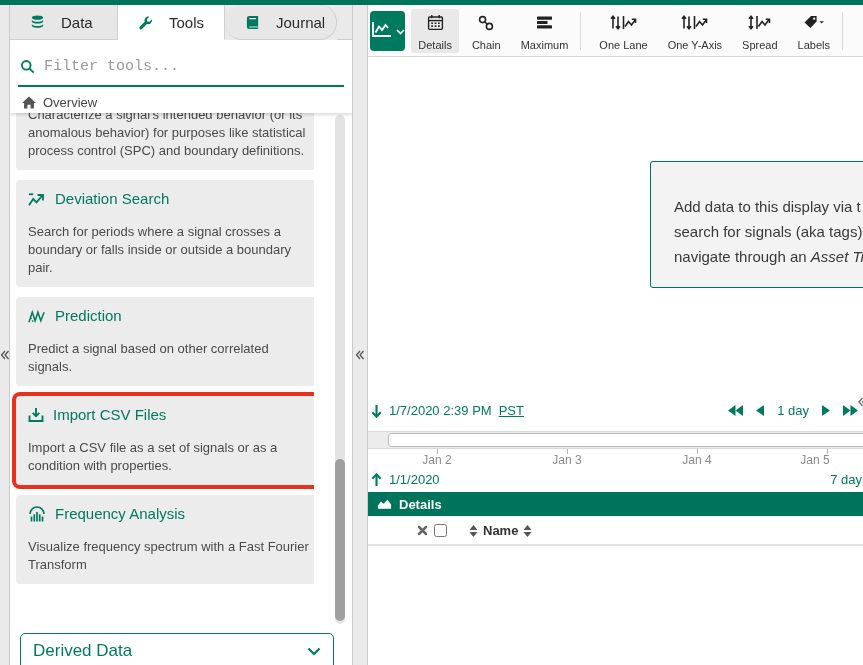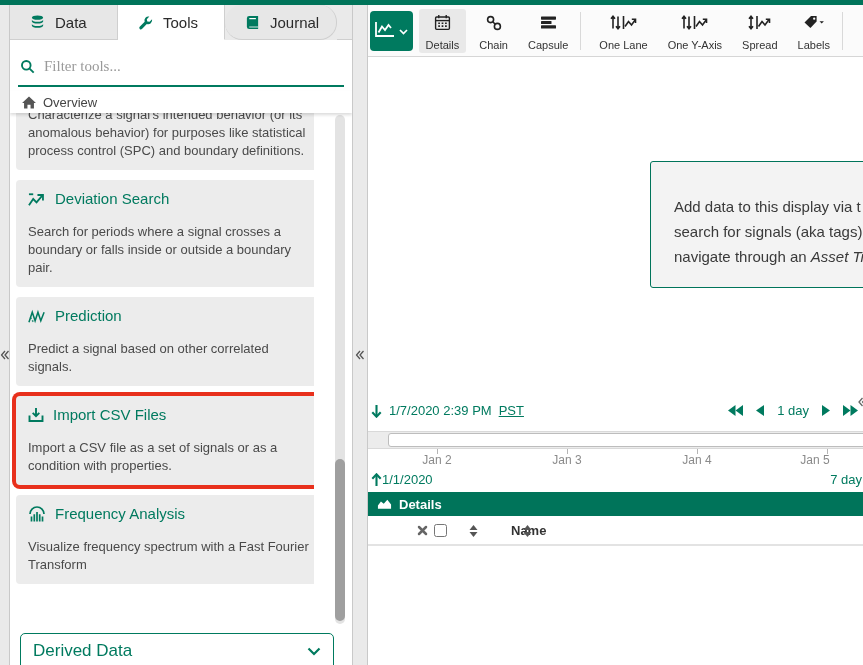--- a/index.html
+++ b/index.html
@@ -18,32 +18,32 @@
   .collapse-strip { position:absolute; top:5px; bottom:0; background:#eaeaea; }
   .collapse-strip.left { left:0; width:10px; border-right:1px solid #c9c9c9; }
   .collapse-strip.mid { left:352px; width:16px; border-left:1px solid #c9c9c9; border-right:1px solid #c9c9c9; }
   .dbl-chev { position:absolute; top:345px; left:50%; transform:translateX(-50%); color:#555; }
   .right-chev { position:absolute; right:1px; top:340px; color:#666; }
 
   
   .left-panel { position:absolute; left:10px; top:5px; width:342px; height:660px; background:#fff; overflow:hidden; }
 
   .tabs { position:absolute; left:0; top:0; width:342px; height:35px; display:flex; background:#eaeaea; }
-  .tab { display:flex; align-items:center; gap:10px; padding-left:20px; font-size:15px; color:#2b2b2b;
+  .tab { display:flex; align-items:center; gap:16px; padding-left:20px; font-size:15px; color:#2b2b2b;
          background:#e7e7e7; border-right:1px solid #cfcfcf; border-bottom:1px solid #cfcfcf; cursor:pointer; }
   .tab.active { background:#fff; border-bottom:1px solid #fff; }
   .tab-data { width:108px; }
   .tab-tools { width:107px; }
   .tab-journal { width:112px;border-radius:17px; }
   .tab-filler { flex:1; background:#eaeaea; border-bottom:1px solid #cfcfcf; }
   .t-icon { color:#007a5f; display:inline-flex; }
 
   .search-row { position:absolute; left:8px; top:42px; width:326px; height:40px;
                 display:flex; align-items:center; gap:9px; border-bottom:2px solid #007a5f; padding:0 2px; }
-  .search-row input { border:none; outline:none; flex:1; font-size:15px; font-family:Liberation Serif, serif; color:#14532d; background:transparent; }
+  .search-row input { border:none; outline:none; flex:1; font-size:15px; font-family:Liberation Mono, monospace; color:#14532d; background:transparent; }
   .search-row input::placeholder { color:#9a9a9a; }
   .search-icon { color:#007a5f; display:inline-flex; }
 
   .overview-row { position:absolute; left:0; top:86px; width:342px; height:22px; display:flex; align-items:center; gap:7px;
                   padding-left:12px; font-size:13px; color:#444; background:#fff; z-index:3;
                   box-shadow:0 2px 3px rgba(0,0,0,.14); cursor:pointer; }
   .home-icon { color:#555; display:inline-flex; }
 
   .tool-list { position:absolute; left:0; top:108px; width:304px; height:510px; overflow:hidden; z-index:1; }
   .tool-card { background:#ececec; border-radius:4px; margin:10px 0 0 6px; width:312px; padding:9px 12px 10px; position:relative; cursor:pointer; }
@@ -94,32 +94,32 @@
   .scrub { position:absolute; left:0; top:426px; width:500px; height:18px; background:#ececec;
            border-top:1px solid #d9d9d9; border-bottom:1px solid #d9d9d9; cursor:pointer; }
   .scrub-window { position:absolute; left:20px; top:1px; width:478px; height:14px; background:#fff;
                   border:1px solid #bdbdbd; border-radius:3px; }
 
   .tick-row { position:absolute; left:0; top:444px; width:500px; height:19px; }
   .tick { position:absolute; top:0; width:1px; height:5px; background:#b5b5b5; }
   .tick-label { position:absolute; top:4px; transform:translateX(-50%); font-size:12px; color:#8a8a8a; white-space:nowrap; }
 
   .range-row { position:absolute; left:0; top:465px; width:500px; height:22px; font-size:13px; color:#007a5f; }
-  .range-left { position:absolute; left:3px; top:2px; display:flex; align-items:center; }
+  .range-left { position:absolute; left:3px; top:2px; display:flex; align-items:center; gap:7px; }
   .range-right { position:absolute; right:6px; top:2px; }
 
   .details-bar { position:absolute; left:0; top:487px; width:500px; height:24px; background:#00745a; color:#fff;
                  display:flex; align-items:center; gap:7px; padding-left:9px; font-size:13px; font-weight:bold; cursor:pointer; }
   .details-icon { display:inline-flex; }
 
   .details-header { position:absolute; left:0; top:511px; width:500px; height:30px; border-bottom:2px solid #e3e3e3; }
   .dh-x { position:absolute; left:49px; top:9px; color:#666; display:inline-flex; cursor:pointer; }
   .dh-check { position:absolute; left:66px; top:8px; width:13px; height:13px; cursor:pointer; }
   .dh-sort1 { position:absolute; left:101px; top:9px; color:#555; display:inline-flex; cursor:pointer; }
-  .dh-name { position:absolute; left:115px; top:7px; font-size:13px; font-weight:bold; color:#333;margin-left:28px; }
+  .dh-name { position:absolute; left:115px; top:7px; font-size:13px; font-weight:bold; color:#333; }
   .dh-sort2 { position:absolute; left:155px; top:9px; color:#555; display:inline-flex; cursor:pointer; }
 </style>
 </head>
 <body>
 
 <div class="screen">
   <div class="top-strip"></div>
 
   <div class="collapse-strip left">
     <svg class="dbl-chev" width="9" height="10" viewBox="0 0 9 10" fill="none" stroke="currentColor" stroke-width="1.3">
@@ -308,21 +308,21 @@
       </div>
 
       <div class="tb-btn">
         <span class="tb-icon">
           <svg width="17" height="15" viewBox="0 0 17 15" fill="currentColor">
               <rect x="1" y="1.5" width="15" height="3.2" rx=".6"></rect>
               <rect x="1" y="5.9" width="10.5" height="3.2" rx=".6"></rect>
               <rect x="1" y="10.3" width="15" height="3.2" rx=".6"></rect>
             </svg>
         </span>
-        <span class="tb-label">Capsule</span>
+        <span class="tb-label">Maximum</span>
       </div>
 
       <div class="tb-sep"></div>
 
       <div class="tb-btn">
         <span class="tb-icon">
           <svg width="28" height="17" viewBox="0 0 28 17" fill="none" stroke="currentColor" stroke-width="1.6">
               <path d="M3 2.5v12M1 4.8 3 2.3l2 2.5"></path>
               <path d="M8 2.5v12M6 12.2l2 2.5 2-2.5"></path>
               <path d="M13.5 2v13"></path>

